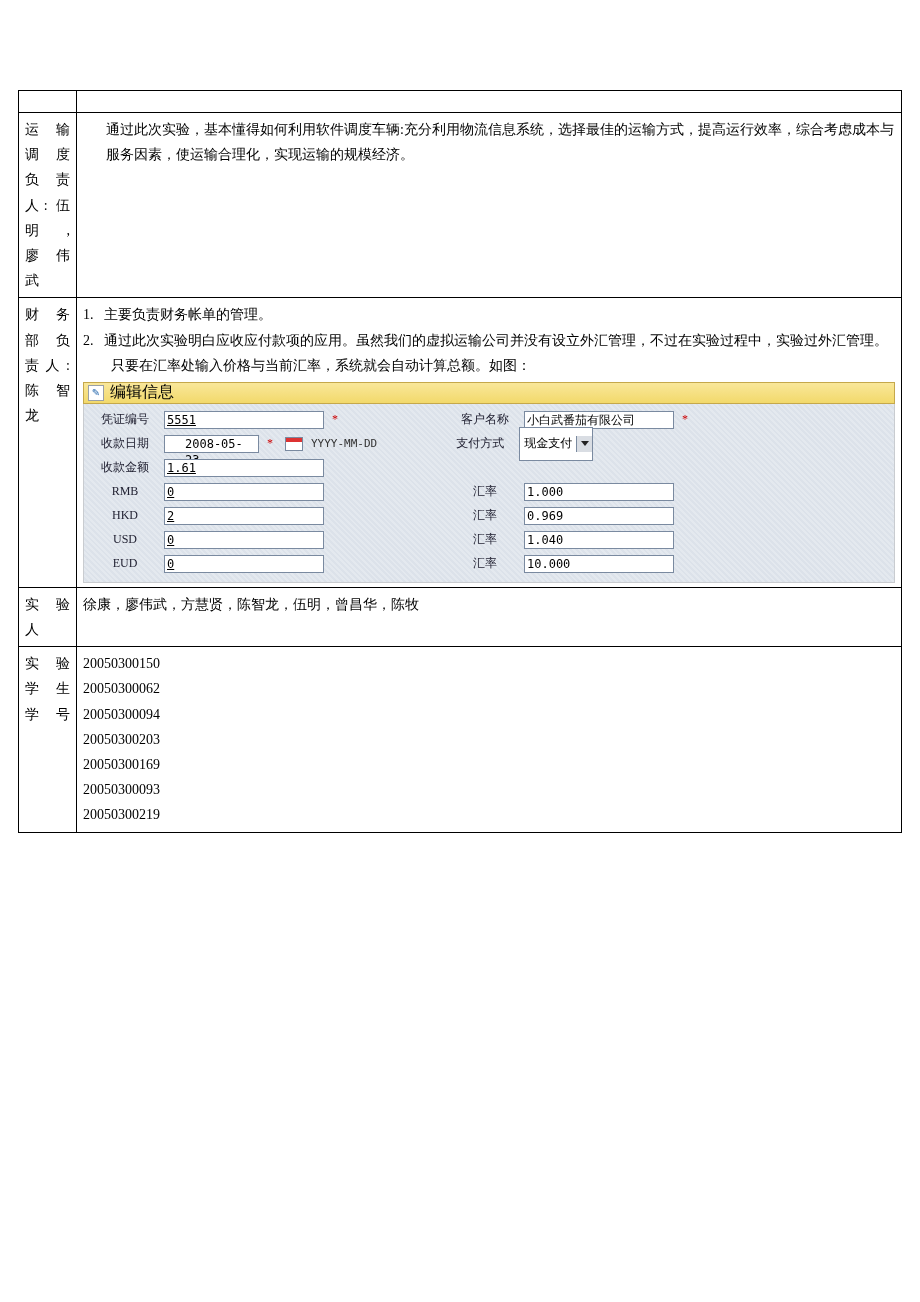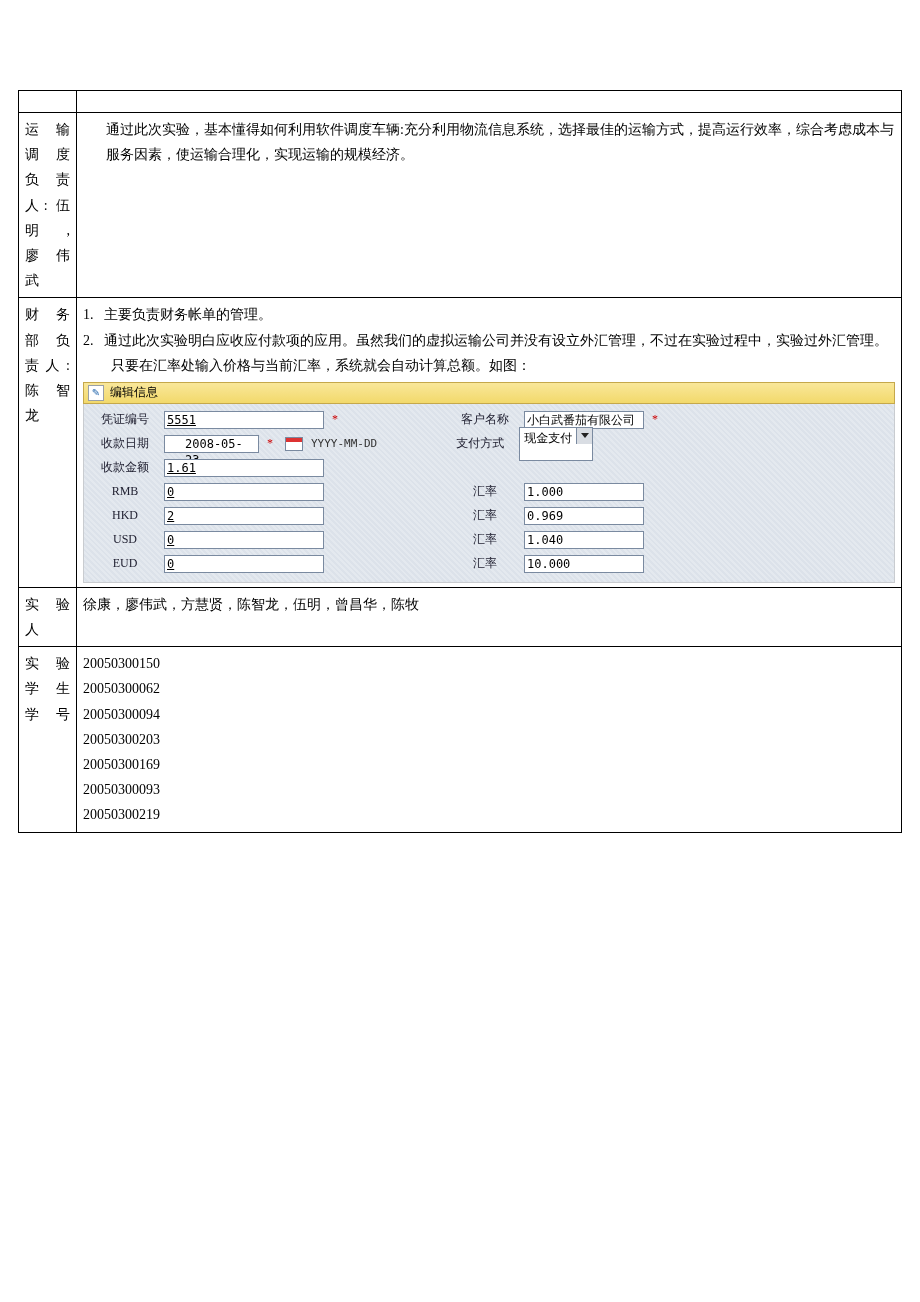--- a/index.html
+++ b/index.html
@@ -43,21 +43,21 @@
     }
     .pencil-icon {
       width: 16px; height: 16px;
       background: #fff;
       border: 1px solid #9aa0a6;
       display: inline-flex;
       align-items: center; justify-content: center;
       font-size: 10px;
       color: #2b6cb0;
     }
-    .form-header-title { font-size: 12px; font-family: "SimSun", serif; }
+    .form-header-title { font-size: 16px; font-family: "SimSun", serif; }
     .form-body {
       background: repeating-linear-gradient(45deg, #e4e9ef, #e4e9ef 2px, #dce2ea 2px, #dce2ea 4px);
       border: 1px solid #c9ccd0;
       border-top: none;
       padding: 4px 6px 6px 6px;
       font-size: 12px;
       font-family: "SimSun", serif;
     }
     .form-row {
       display: flex;
@@ -77,21 +77,21 @@
       font-size: 12px;
       border: 1px solid #7a8aa0;
       background: #fff;
       height: 18px;
       padding: 0 2px;
       line-height: 16px;
       display: inline-block;
     }
     .finput.w160 { width: 160px; text-decoration: underline; }
     .finput.w95  { width: 95px; padding-left: 20px; }
-    .finput.w150 { width: 120px; }
+    .finput.w150 { width: 150px; }
     .star { color: #c00; padding: 0 4px; font-family: serif; }
     .cal-icon {
       display: inline-flex;
       width: 18px; height: 14px;
       border: 1px solid #7a8aa0;
       background: #fff;
       align-items: flex-start;
       justify-content: center;
       position: relative;
       margin: 0 4px;
@@ -100,21 +100,21 @@
       content: "";
       position: absolute; top: 0; left: 0; right: 0;
       height: 4px; background: #d33;
     }
     .hint { font-family: monospace; color: #333; font-size: 11px; }
     .select-wrap {
       display: inline-flex;
       border: 1px solid #7a8aa0;
       background: #fff;
       height: 34px;
-      align-items: flex-start;
+      align-items: center;
       font-family: "SimSun";
       font-size: 12px;
     }
     .select-wrap .sel-text { padding: 0 4px; }
     .select-wrap .sel-btn {
       width: 16px; height: 16px;
       background: #d9dde3;
       border-left: 1px solid #7a8aa0;
       display: flex; align-items: center; justify-content: center;
     }

